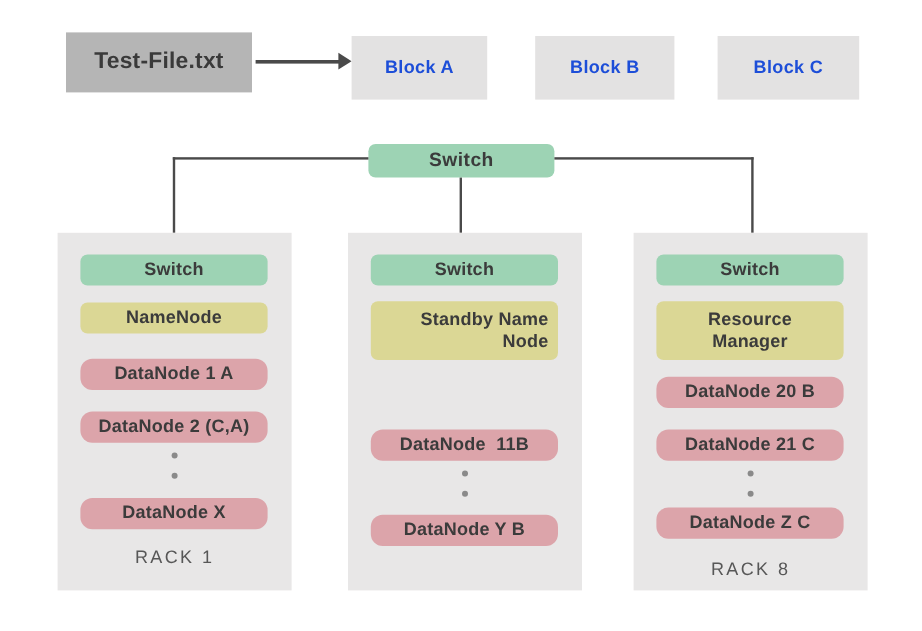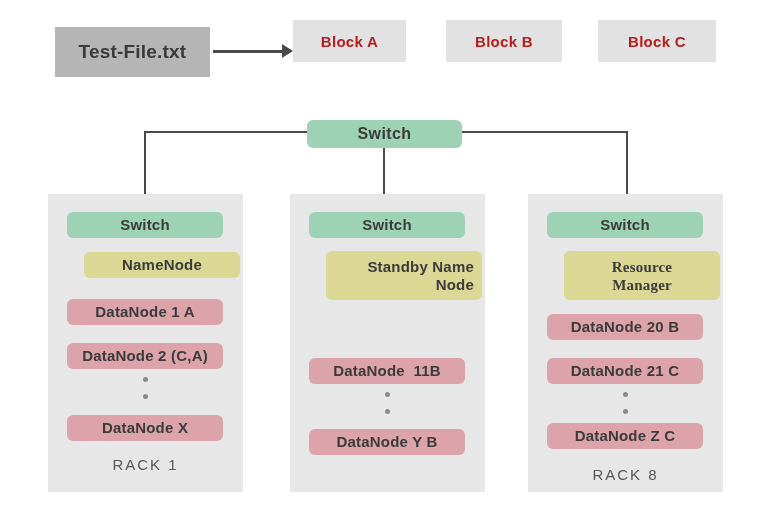--- a/index.html
+++ b/index.html
@@ -9,24 +9,24 @@
     color:#3b3b3b;overflow:hidden;
   }
   
   .filebox{
     position:absolute;left:55px;top:27px;width:155px;height:50px;
     background:var(--file_box,#b5b5b5);
     display:flex;align-items:center;justify-content:center;
     font-weight:bold;font-size:19px;letter-spacing:.2px;color:#3a3a3a;
   }
   .block{
-    position:absolute;top:20px;height:42px;
+    position:absolute;top:30px;height:53px;
     background:var(--block_box,#e3e2e2);
     display:flex;align-items:center;justify-content:center;
-    font-weight:bold;font-size:15px;letter-spacing:.3px;color:#b91c1c;
+    font-weight:bold;font-size:15px;letter-spacing:.3px;color:#1d4ed8;
   }
   .block-a{left:293px;width:113px;}
   .block-b{left:446px;width:116px;}
   .block-c{left:598px;width:118px;}
   .arrow-line{
     position:absolute;left:213px;top:50px;width:70px;height:3px;
     background:var(--line,#4a4a4a);
   }
   .arrow-head{
     position:absolute;left:282px;top:44px;width:0;height:0;
@@ -57,25 +57,25 @@
   .rack-2{left:290px;}
   .rack-3{left:528px;}
   .node{
     position:absolute;left:19px;width:156px;height:26px;
     border-radius:6px;box-sizing:border-box;
     display:flex;align-items:center;justify-content:center;
     font-weight:bold;font-size:15px;letter-spacing:.2px;color:#3b3b3b;
     white-space:pre-wrap;line-height:1.2;
   }
   .node.green{background:var(--green,#9dd3b4);}
-  .node.yellow{background:var(--yellow,#dbd795);margin-left:17px;}
-  .node.pink{background:var(--pink,#dca4aa);}
+  .node.yellow{background:var(--yellow,#dbd795);}
+  .node.pink{background:var(--pink,#dca4aa);border-radius:10px;}
   .node.tall{height:49px;}
   .node.left-align{justify-content:flex-start;text-align:right;padding-left:24px;padding-right:8px;}
-  .node.center-wrap{padding:0 26px;text-align:center;font-family:Liberation Serif, serif;}
+  .node.center-wrap{padding:0 26px;text-align:center;}
   .dots{
     position:absolute;left:0;width:100%;
     display:flex;flex-direction:column;align-items:center;gap:12px;
   }
   .dots i{width:5px;height:5px;border-radius:50%;background:#8a8a8a;display:block;}
   .rack-label{
     position:absolute;left:0;width:100%;text-align:center;
     font-size:15px;letter-spacing:2px;color:#575757;
   }
 </style>

